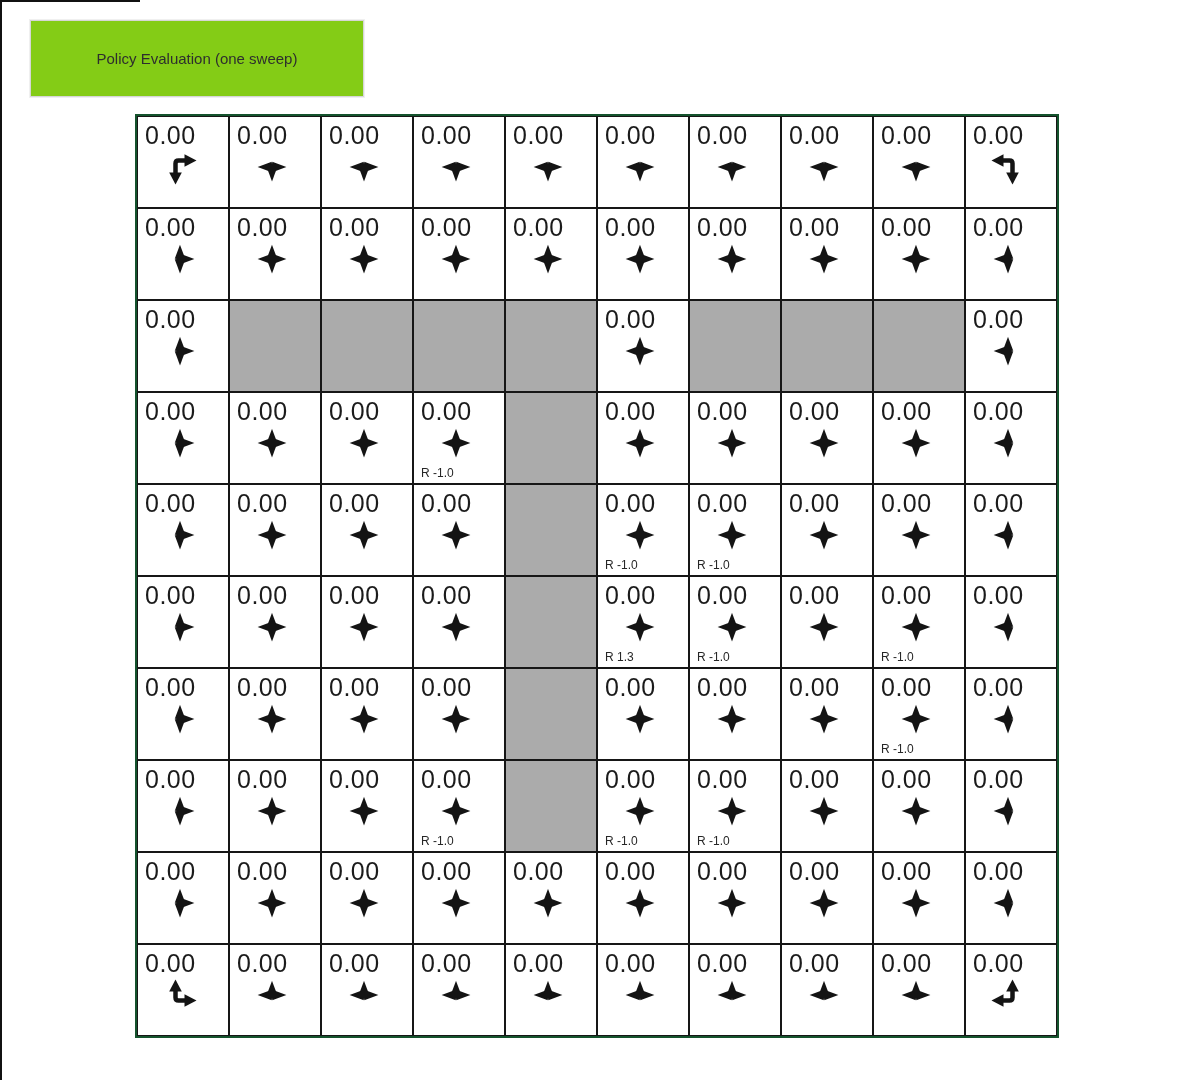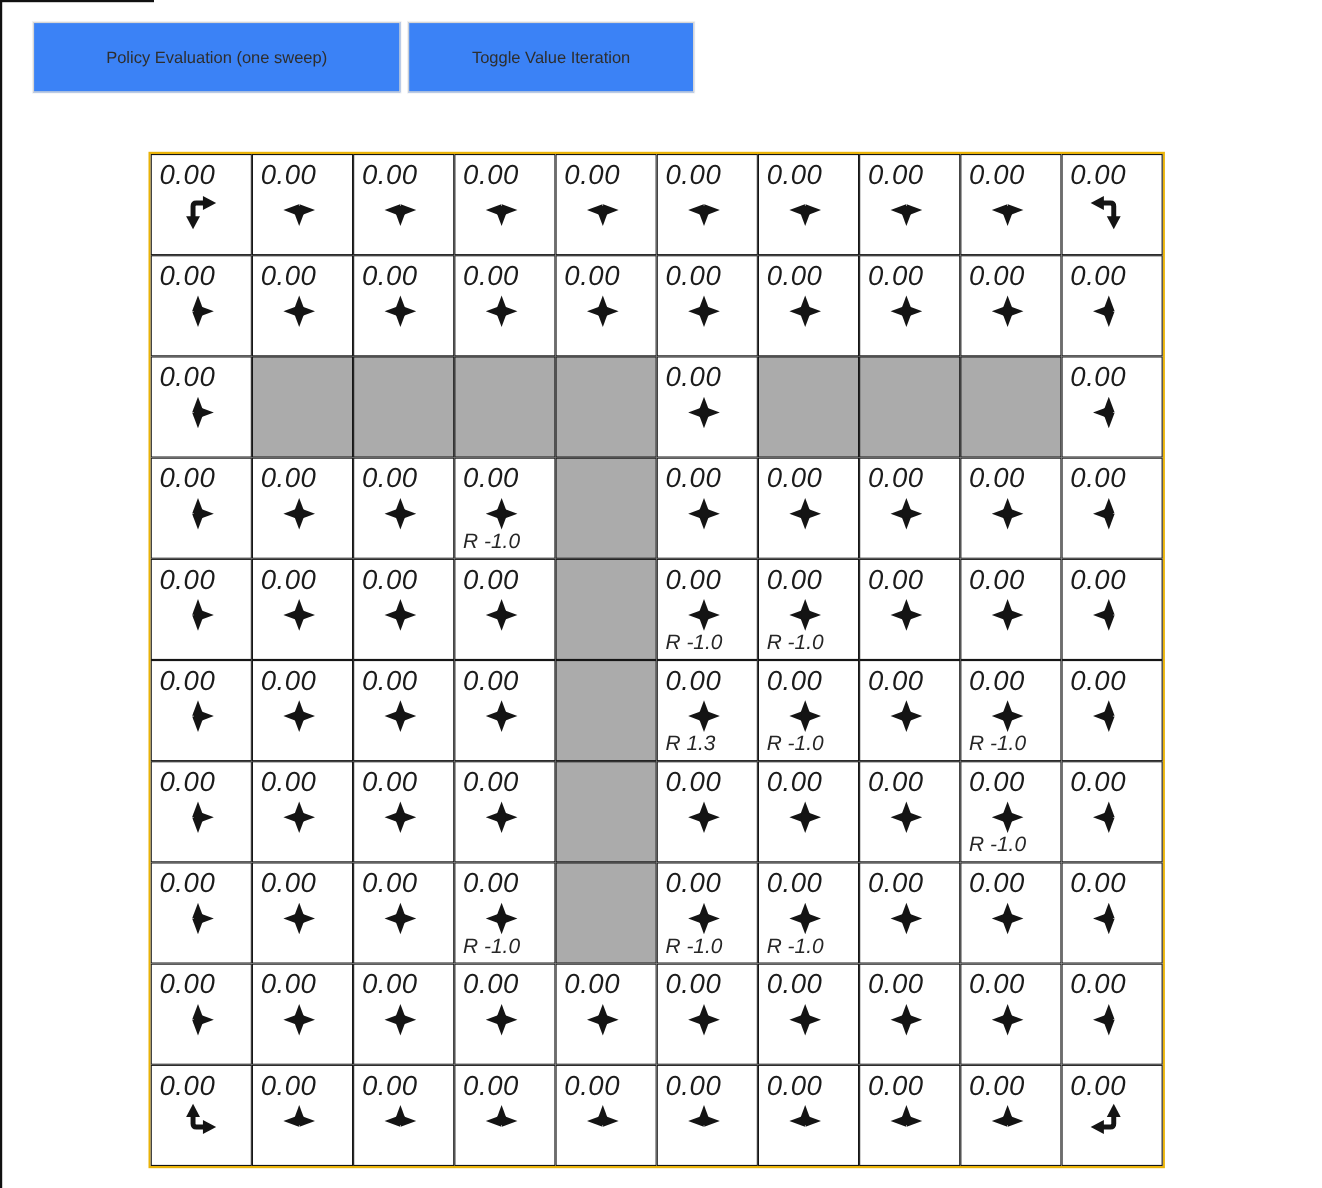--- a/index.html
+++ b/index.html
@@ -10,75 +10,73 @@
     position:relative;
     overflow:hidden;
   }
   
   .edge-left{position:absolute;left:0;top:0;width:2px;height:1080px;background:#111;}
   .edge-top{position:absolute;left:0;top:0;width:140px;height:2px;background:#111;}
 
   
   .toolbar{position:absolute;left:30px;top:20px;display:flex;gap:7px;}
   .tb-btn{
-    height:64px;
-    background:#3b82f6;
+    height:77px;
+    background:#84cc16;
     border:1px solid #d6d6d6;
     box-shadow:0 0 0 1px #f0f0f0;
     font-family:"Liberation Sans",sans-serif;
     font-size:15px;
     color:#2e2e2e;
     text-align:center;
     cursor:pointer;
     padding:0 10px;
   }
   .tb-btn:nth-of-type(1){width:334px;}
   .tb-btn:nth-of-type(2){width:260px;}
   .tb-btn:nth-of-type(3){width:260px;}
   .tb-btn:nth-of-type(4){width:262px;}
 
   
   .grid{
-    position:absolute;left:135px;top:138px;
+    position:absolute;left:135px;top:114px;
     display:grid;
     grid-template-columns:repeat(10,92px);
     grid-auto-rows:92px;
-    border:2px solid #eab308;
-    font-style:italic;
+    border:2px solid #14532d;
   }
   .cell{
     position:relative;
     box-sizing:border-box;
     background:#ffffff;
     border:1.5px solid #161616;
     color:#141414;
   }
   .cell.wall{background:#ababab;}
   .val{
     position:absolute;top:3px;left:7px;
     font-size:25px;line-height:30px;color:#1b1b1b;
     letter-spacing:0.5px;
   }
   .glyph{position:absolute;top:33px;left:24px;width:36px;height:36px;color:#141414;}
   .glyph svg{display:block;}
   .glyph.multi svg{margin:2px 0 0 3px;}
   .reward{
     position:absolute;bottom:3px;left:7px;
-    font-size:19px;color:#262626;text-align:center;
+    font-size:12px;color:#262626;text-align:center;
   }
 </style>
 </head>
 <body>
 
 <div class="edge-left"></div>
 <div class="edge-top"></div>
 
 <div class="toolbar">
   <button class="tb-btn">Policy Evaluation (one sweep)</button>
-  <button class="tb-btn">Toggle Value Iteration</button>
 </div>
 
 <div class="grid" id="grid">
     <div class="cell">
       <div class="val">0.00</div>
       <div class="glyph">
         <svg viewBox="0 0 24 24" width="36" height="36" fill="currentColor">
           <path d="M16,7 H11 Q9,7 9,9 V16" fill="none" stroke="currentColor" stroke-width="3"></path>
           <polygon points="23,7 15,2.8 15,11.2"></polygon>
           <polygon points="9,23 4.8,15 13.2,15"></polygon>

